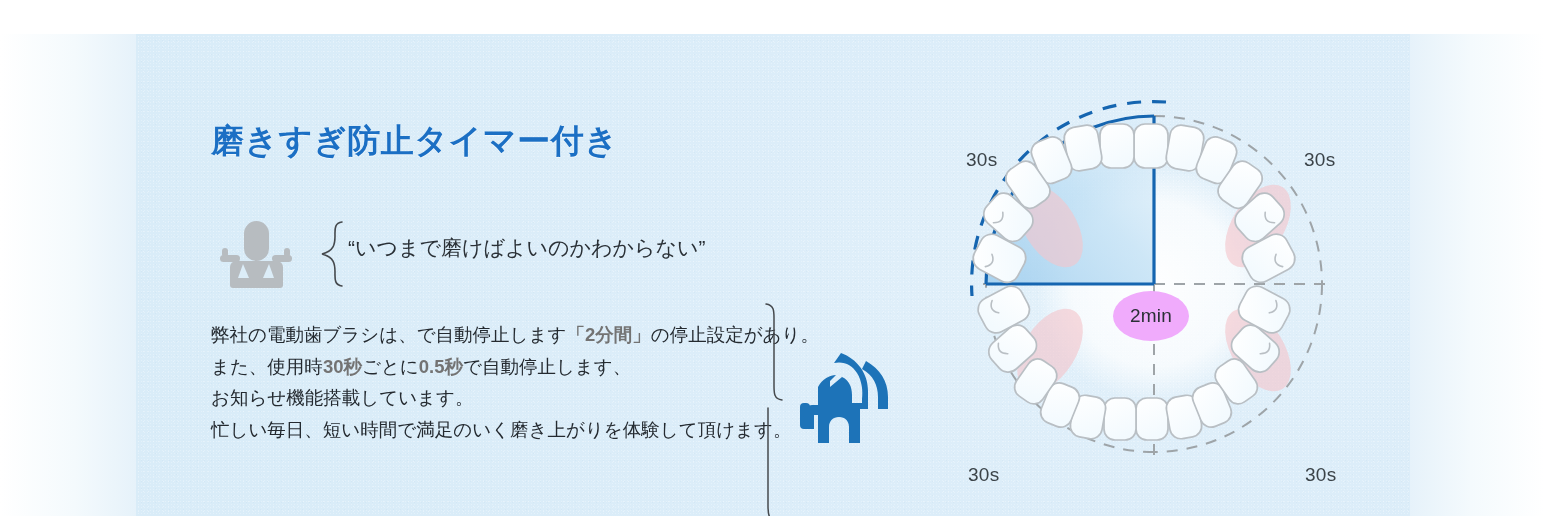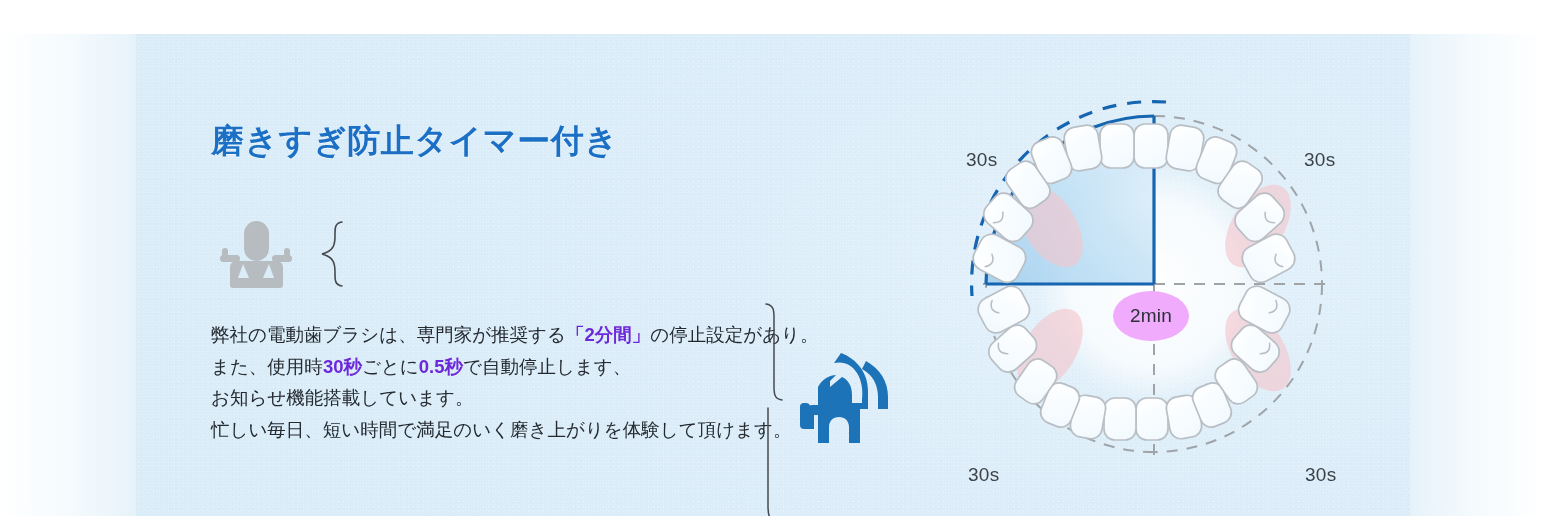--- a/index.html
+++ b/index.html
@@ -38,21 +38,21 @@
 
   .person-icon{position:absolute;left:219px;top:183px;width:74px;height:72px;}
 
   .quote-brace{position:absolute;left:316px;top:186px;width:30px;height:68px;}
 
   .quote-text{position:absolute;left:348px;top:200px;
     font-size:21px;color:#2a3036;white-space:nowrap;font-weight:500;}
 
   .body-copy{position:absolute;left:211px;top:285px;width:560px;
     font-size:18.5px;line-height:31.5px;color:#242a30;font-weight:500;}
-  .body-copy .hl{color:#6d28d9;font-weight:bold;}
+  .body-copy .hl{color:#737373;font-weight:bold;}
   .body-copy div{white-space:nowrap;}
 
   .brace-top{position:absolute;left:762px;top:268px;width:28px;height:100px;}
   .brace-bot{position:absolute;left:762px;top:372px;width:28px;height:118px;}
 
   .horse{position:absolute;left:800px;top:313px;width:100px;height:102px;}
 
   
   .diagram{position:absolute;left:928px;top:24px;width:452px;height:452px;}
   .diagram svg{display:block;}
@@ -95,23 +95,24 @@
       </g>
     </svg>
   </div>
 
   <div class="quote-brace">
     <svg viewBox="0 0 30 68" width="30" height="68">
       <path d="M26 2 C18 3 19 10 19 16 C19 24 18 31 6 34 C18 37 19 44 19 52 C19 58 18 65 26 66" fill="none" stroke="#45494d" stroke-width="1.6" stroke-linecap="round"></path>
     </svg>
   </div>
 
+  <div class="quote-text">“いつまで磨けばよいのかわからない”</div>
 
   <div class="body-copy">
-      <div><span>弊社の電動歯ブラシは、専門家が推奨する</span><span class="hl">「2分間」</span><span>の停止設定があり。</span></div>
+      <div><span>弊社の電動歯ブラシは、で自動停止します</span><span class="hl">「2分間」</span><span>の停止設定があり。</span></div>
       <div><span>また、使用時</span><span class="hl">30秒</span><span>ごとに</span><span class="hl">0.5秒</span><span>で自動停止します、</span></div>
       <div><span>お知らせ機能搭載しています。</span></div>
       <div><span>忙しい毎日、短い時間で満足のいく磨き上がりを体験して頂けます。</span></div>
     </div>
 
   <div class="brace-top">
     <svg viewBox="0 0 28 100" width="28" height="100">
       <path d="M4 2 C12 3 12 9 12 16 L12 84 C12 91 12 97 20 98" fill="none" stroke="#45494d" stroke-width="1.5" stroke-linecap="round"></path>
     </svg>
   </div>

